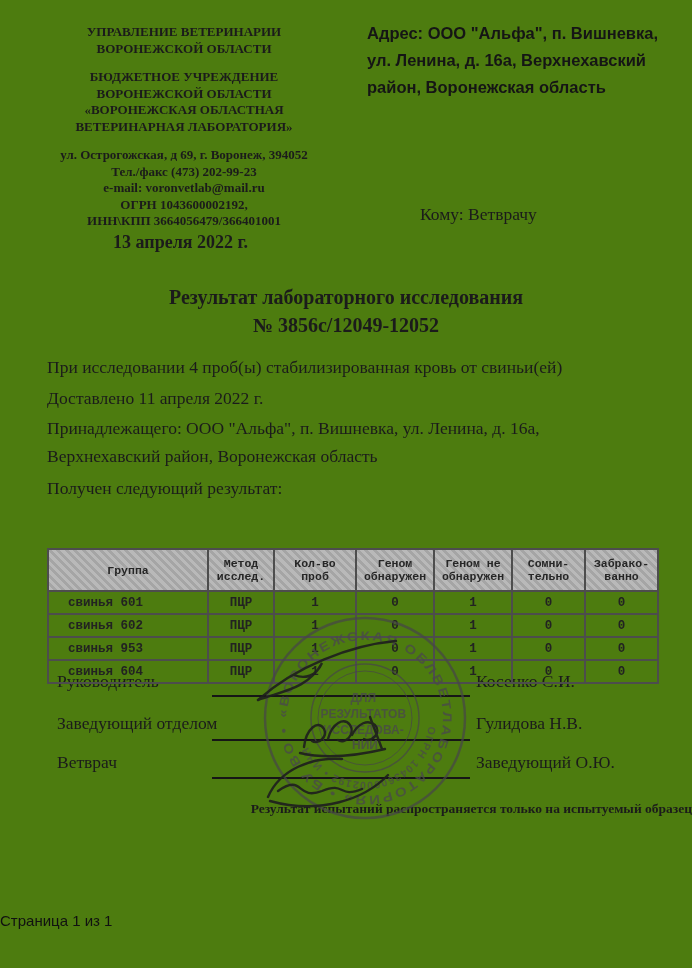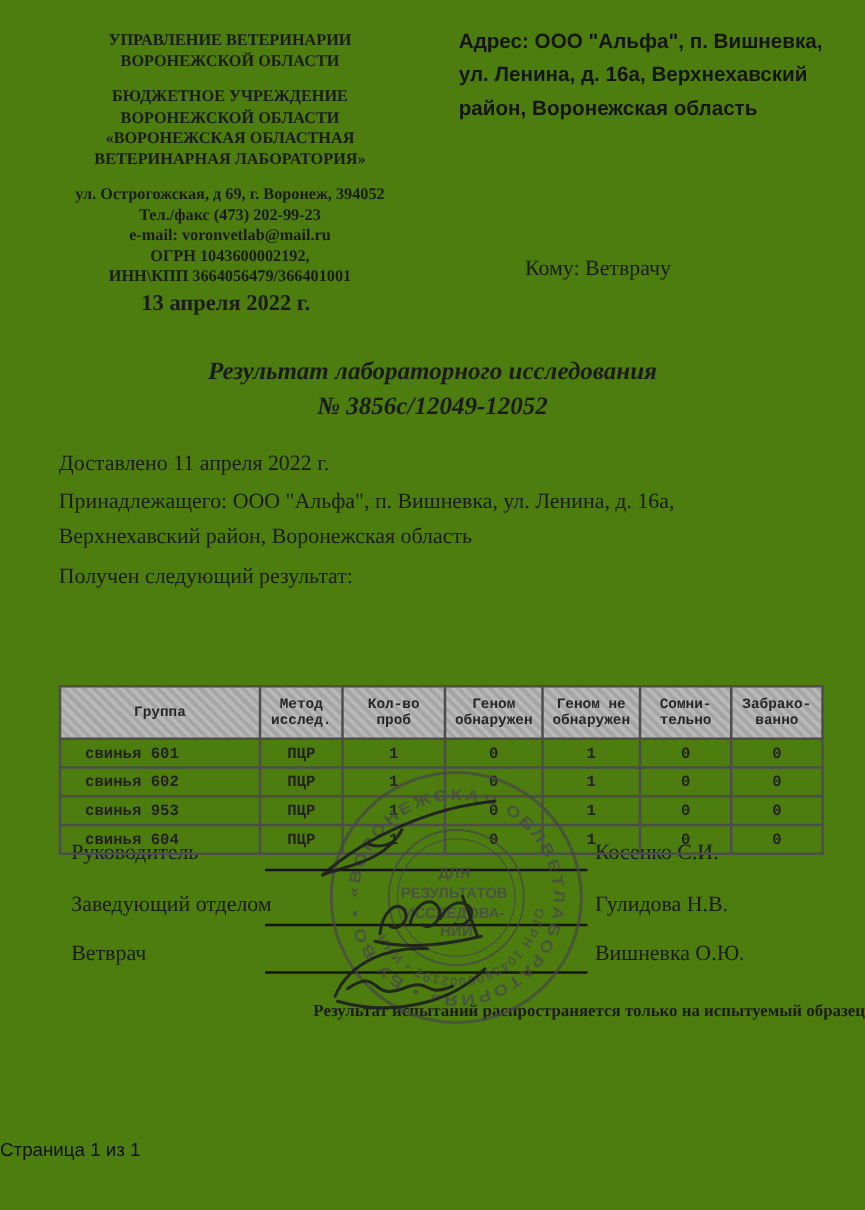--- a/index.html
+++ b/index.html
@@ -18,21 +18,21 @@
 
   
   .addr { position:absolute; left:367px; top:20px; width:310px;
           font-family:"Liberation Sans", sans-serif; font-weight:700;
           font-size:16.5px; line-height:27px; color:#151515; }
   .to   { position:absolute; left:420px; top:204px; font-size:17.5px; }
   .date { position:absolute; left:113px; top:232px; font-size:18px; font-weight:bold; }
 
   
   .title { position:absolute; left:0; top:283px; width:100%; text-align:center;
-           font-weight:bold; font-size:20px; line-height:28px;font-style:italic; }
+           font-weight:bold; font-size:20px; line-height:28px; }
 
   
   .body-text { position:absolute; left:47px; top:353px; width:620px;
                font-size:17.5px; line-height:28px; }
   .body-text .p2 { margin-top:3px; }
   .body-text .p3 { margin-top:2px; }
   .body-text .p4 { margin-top:4px; }
   .body-text .p5 { margin-top:1px; }
 
   
@@ -88,20 +88,21 @@
   <div class="to">Кому: Ветврачу</div>
 
   <div class="date">13 апреля 2022 г.</div>
 
   <div class="title">
     <div>Результат лабораторного исследования</div>
     <div>№ 3856с/12049-12052</div>
   </div>
 
   <div class="body-text">
+    <div class="p1">При исследовании 4 проб(ы) стабилизированная кровь от свиньи(ей)</div>
     <div class="p2">Доставлено 11 апреля 2022 г.</div>
     <div class="p3 pre">Принадлежащего: ООО "Альфа", п. Вишневка, ул. Ленина, д. 16а,
 Верхнехавский район, Воронежская область</div>
     <div class="p4">Получен следующий результат:</div>
   </div>
 
   <table class="tbl">
     <colgroup>
       <col style="width:160px">
         <col style="width:66px">
@@ -170,21 +171,21 @@
   <div class="sig-role" style="top:671px">Руководитель</div>
   <div class="sig-role" style="top:713px">Заведующий отделом</div>
   <div class="sig-role" style="top:752px">Ветврач</div>
 
   <div class="sig-line" style="top:695px"></div>
   <div class="sig-line" style="top:739px"></div>
   <div class="sig-line" style="top:777px"></div>
 
   <div class="sig-name" style="top:671px">Косенко С.И.</div>
   <div class="sig-name" style="top:713px">Гулидова Н.В.</div>
-  <div class="sig-name" style="top:752px">Вишневка О.Ю.</div>
+  <div class="sig-name" style="top:752px">Заведующий О.Ю.</div>
 
   <div class="stamp-wrap">
     <svg width="290" height="225" viewBox="0 0 290 225" font-family="Liberation Sans, sans-serif">
       <g stroke="#474747" fill="none" opacity="0.72">
         <circle cx="165" cy="113" r="100" stroke-width="2.5"></circle>
         <circle cx="165" cy="113" r="54" stroke-width="1.5"></circle>
         <circle cx="165" cy="113" r="47" stroke-width="1"></circle>
       </g>
       <defs>
         <path id="ringPath" d="M87,113 A78,78 0 0 1 243,113 A78,78 0 0 1 87,113"></path>

